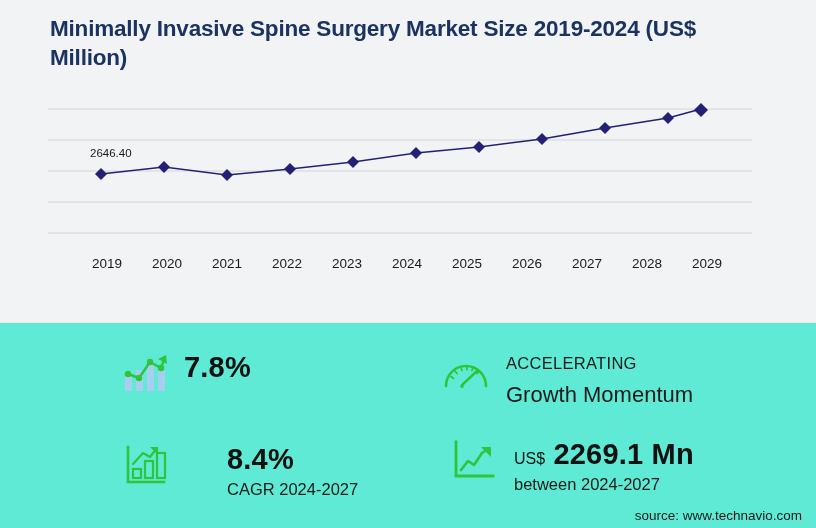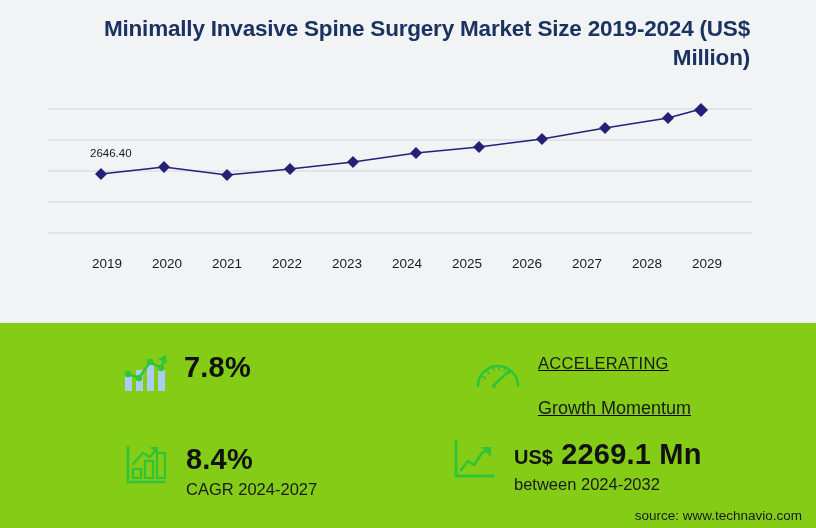--- a/index.html
+++ b/index.html
@@ -23,21 +23,20 @@
     width: 700px;
   }
   #chart-title {
     font-family: "Liberation Sans", sans-serif;
     font-size: 22.5px;
     font-weight: bold;
     color: #1b3360;
     line-height: 1.3;
     letter-spacing: -0.2px;
     margin: 0;
-    text-align: right;
   }
 
   
   #chart-region {
     position: absolute;
     left: 0;
     top: 95px;
     width: 816px;
     height: 190px;
   }
@@ -45,32 +44,32 @@
     display: block;
   }
 
   
   #stats-panel {
     position: absolute;
     left: 0;
     top: 322px;
     width: 816px;
     height: 206px;
-    background: #84cc16;
+    background: #5eead4;
     border-top: 1px solid #e7e8ea;
   }
 
   .stat-cell {
     position: absolute;
     display: flex;
     align-items: flex-start;
   }
   #stat-yoy      { left: 118px; top: 28px; }
-  #stat-momentum { left: 472px; top: 28px; text-decoration: underline; }
-  #stat-cagr     { left: 120px; top: 120px; }
+  #stat-momentum { left: 440px; top: 28px; }
+  #stat-cagr     { left: 120px; top: 120px; gap: 41px; }
   #stat-incr     { left: 448px; top: 115px; }
 
   .stat-icon {
     flex: 0 0 auto;
     width: 52px;
     height: 44px;
     display: flex;
     align-items: center;
     justify-content: center;
   }
@@ -81,46 +80,46 @@
   .stat-big {
     font-family: "Liberation Sans", sans-serif;
     font-size: 29px;
     font-weight: bold;
     color: #111111;
     line-height: 1.08;
     letter-spacing: 0.2px;
     white-space: nowrap;
   }
   .stat-big .unit-prefix {
-    font-size: 20px;
-    font-weight: bold;
+    font-size: 16px;
+    font-weight: normal;
     letter-spacing: 0;
   }
   .stat-sub {
     font-family: "Liberation Sans", sans-serif;
     font-size: 16.5px;
     color: #1a1a1a;
     line-height: 1.35;
     margin-top: 3px;
     white-space: nowrap;
   }
   .stat-caps {
     font-family: "Liberation Sans", sans-serif;
     font-size: 16.5px;
     color: #1a1a1a;
     line-height: 1.35;
     letter-spacing: 0.3px;
     white-space: nowrap;
   }
   .stat-momentum-sub {
     font-family: "Liberation Sans", sans-serif;
-    font-size: 18px;
+    font-size: 22px;
     color: #1a1a1a;
     line-height: 1.35;
-    margin-top: 22px;
+    margin-top: 6px;
     white-space: nowrap;
   }
 
   #source-line {
     position: absolute;
     right: 14px;
     bottom: 6px;
     font-family: "Liberation Sans", sans-serif;
     font-size: 13.5px;
     color: #1a1a1a;
@@ -245,18 +244,18 @@
         <path d="M5,3 L5,37 L42,37" fill="none" stroke="#2fc43a" stroke-width="2.8" stroke-linecap="square"></path>
         <path d="M10,31 L17,22 L23,26 L31,14 L37,10" fill="none" stroke="#2fc43a" stroke-width="2.6" stroke-linecap="round" stroke-linejoin="round"></path>
         <polygon points="30,8 40,8 40,18" fill="#2fc43a"></polygon>
       </svg>
     </div>
     <div class="stat-text">
       <div class="stat-big">
         <span class="unit-prefix">US$</span>
         <span>2269.1 Mn</span>
       </div>
-      <div class="stat-sub">between 2024-2032</div>
+      <div class="stat-sub">between 2024-2027</div>
     </div>
   </div>
 
   <div id="source-line">source: www.technavio.com</div>
 </div>
 
 </body></html>

